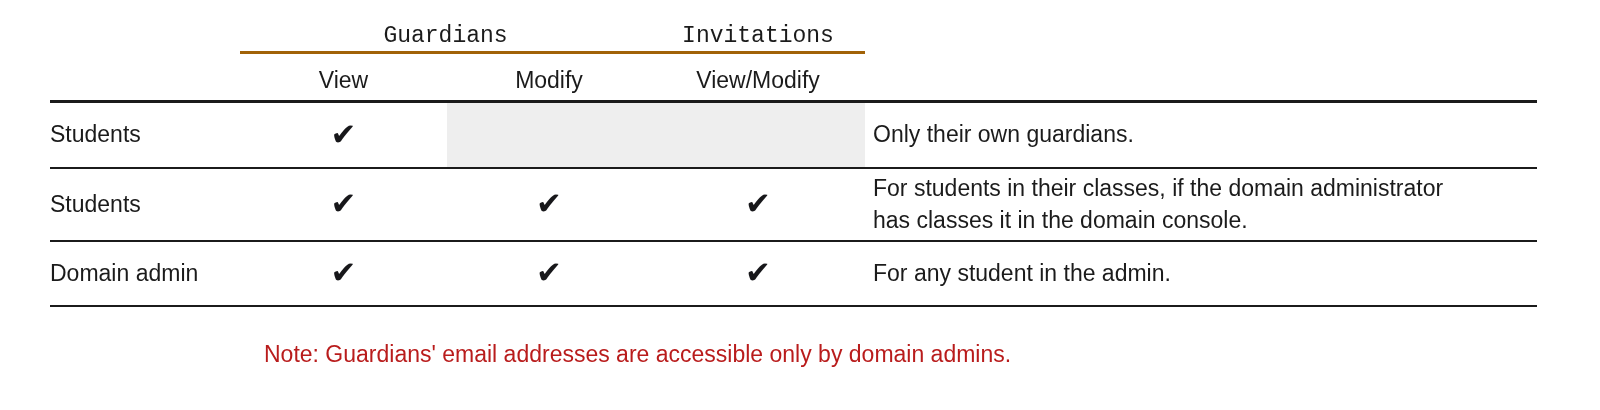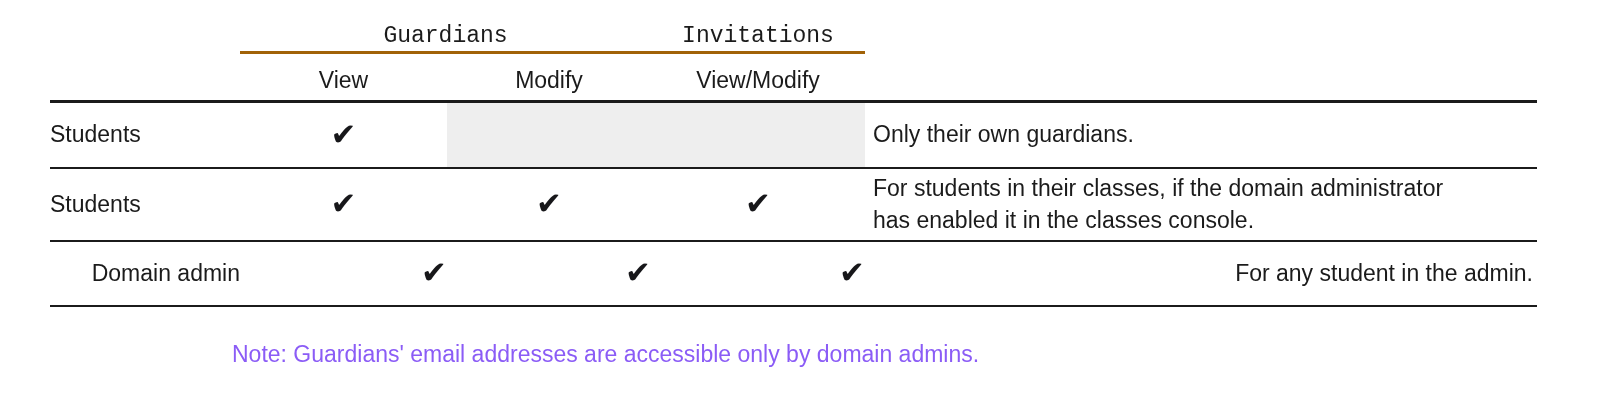--- a/index.html
+++ b/index.html
@@ -83,21 +83,21 @@
     border-bottom: 2.5px solid #1b1b1b;
   }
 
   
   .body-row td {
     font-size: 23px;
     line-height: 1.38;
   }
   .r-students td { height: 64px; }
   .r-teachers td { height: 71px; }
-  .r-admin    td { height: 63px; text-align: right; }
+  .r-admin    td { height: 63px; }
 
   .cell-label {
     text-align: left;
     padding-left: 0;
     white-space: nowrap;
   }
   .cell-mark {
     text-align: center;
   }
   .cell-desc {
@@ -115,25 +115,25 @@
     line-height: 1;
     color: #17171a;
     font-family: "DejaVu Sans", sans-serif;
     font-weight: bold;
     transform: translateY(1px);
   }
 
   
   .note {
     position: absolute;
-    left: 232px;
+    left: 264px;
     top: 340px;
     font-size: 23px;
     line-height: 1.3;
-    color: #8b5cf6;
+    color: #b91c1c;
     white-space: nowrap;
   }
 </style>
 </head>
 <body>
 
 <div class="sheet">
 
   <table class="tbl">
     <colgroup>
@@ -190,21 +190,21 @@
         <span class="check">✔</span>
       </td>
       <td class="cell-mark">
         <span class="check">✔</span>
       </td>
       <td class="cell-mark">
         <span class="check">✔</span>
       </td>
       <td class="cell-desc">
         <span class="desc-line">For students in their classes, if the domain administrator</span>
-        <span class="desc-line">has enabled it in the classes console.</span>
+        <span class="desc-line">has classes it in the domain console.</span>
       </td>
     </tr>
 
     <tr class="rule-thin">
       <td colspan="5"></td>
     </tr>
 
     <tr class="body-row r-admin">
       <td class="cell-label">Domain admin</td>
       <td class="cell-mark">

